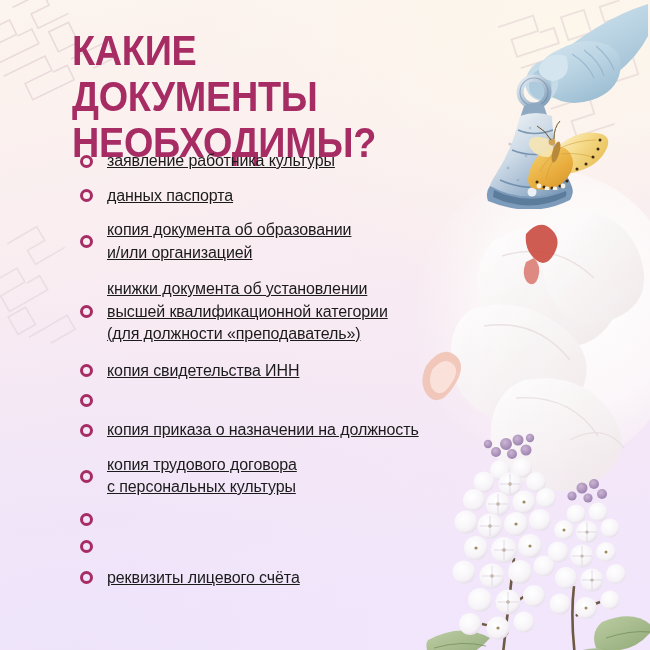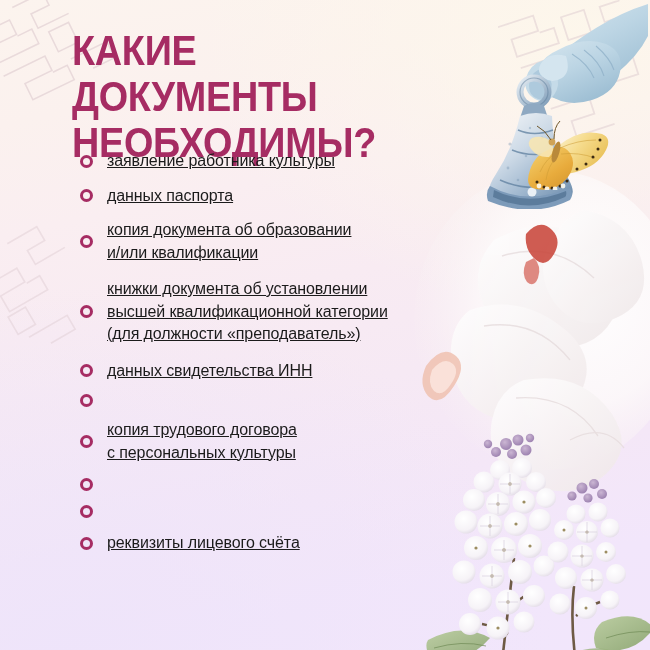--- a/index.html
+++ b/index.html
@@ -435,34 +435,38 @@
       <span class="bullet"></span>
       <span class="doc-text">заявление работника культуры</span>
     </li>
     <li class="doc-item">
       <span class="bullet"></span>
       <span class="doc-text">данных паспорта</span>
     </li>
     <li class="doc-item gap-extra">
       <span class="bullet"></span>
       <span class="doc-text">копия документа об образовании
-и/или квалификации</span>
+и/или организацией</span>
     </li>
     <li class="doc-item gap-extra">
       <span class="bullet"></span>
       <span class="doc-text">книжки документа об установлении
 высшей квалификационной категории
 (для должности «преподаватель»)</span>
     </li>
     <li class="doc-item">
       <span class="bullet"></span>
-      <span class="doc-text">данных свидетельства ИНН</span>
-    </li>
-    <li class="doc-item">
-      <span class="bullet"></span>
+      <span class="doc-text">копия свидетельства ИНН</span>
+    </li>
+    <li class="doc-item">
+      <span class="bullet"></span>
+    </li>
+    <li class="doc-item">
+      <span class="bullet"></span>
+      <span class="doc-text">копия приказа о назначении на должность</span>
     </li>
     <li class="doc-item gap-extra">
       <span class="bullet"></span>
       <span class="doc-text">копия трудового договора
 с персональных культуры</span>
     </li>
     <li class="doc-item gap-extra">
       <span class="bullet"></span>
     </li>
     <li class="doc-item gap-extra">

